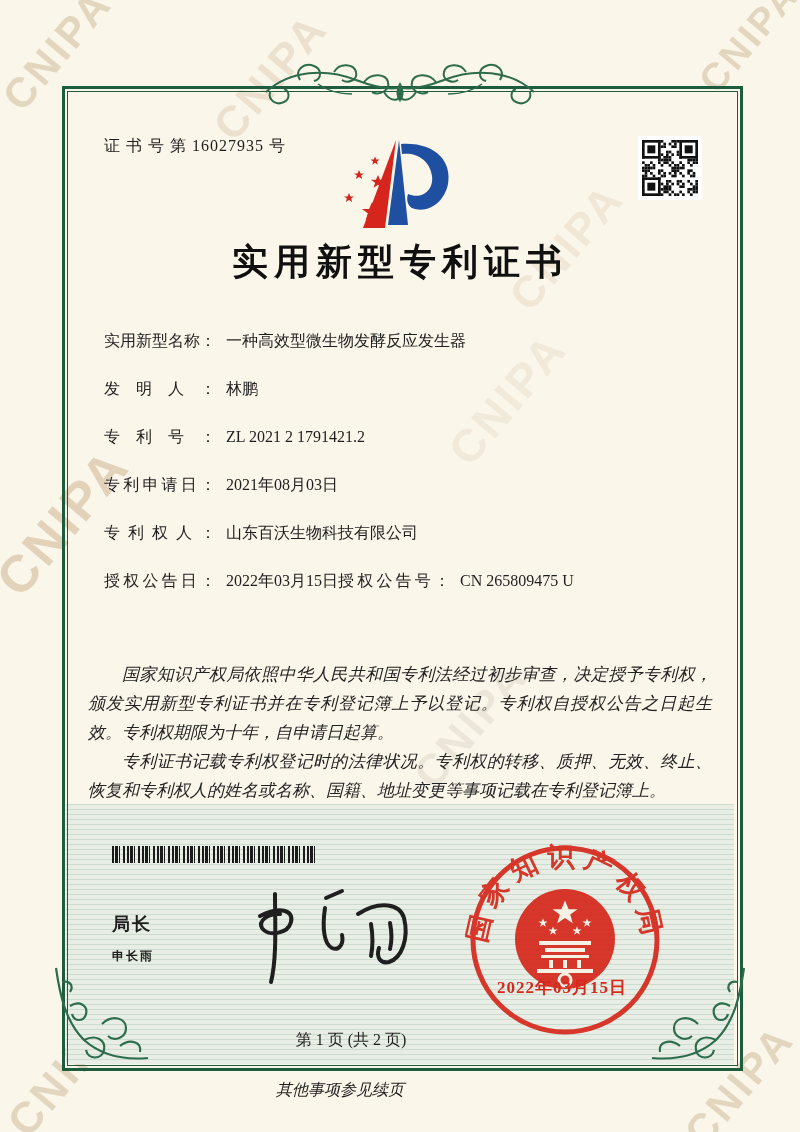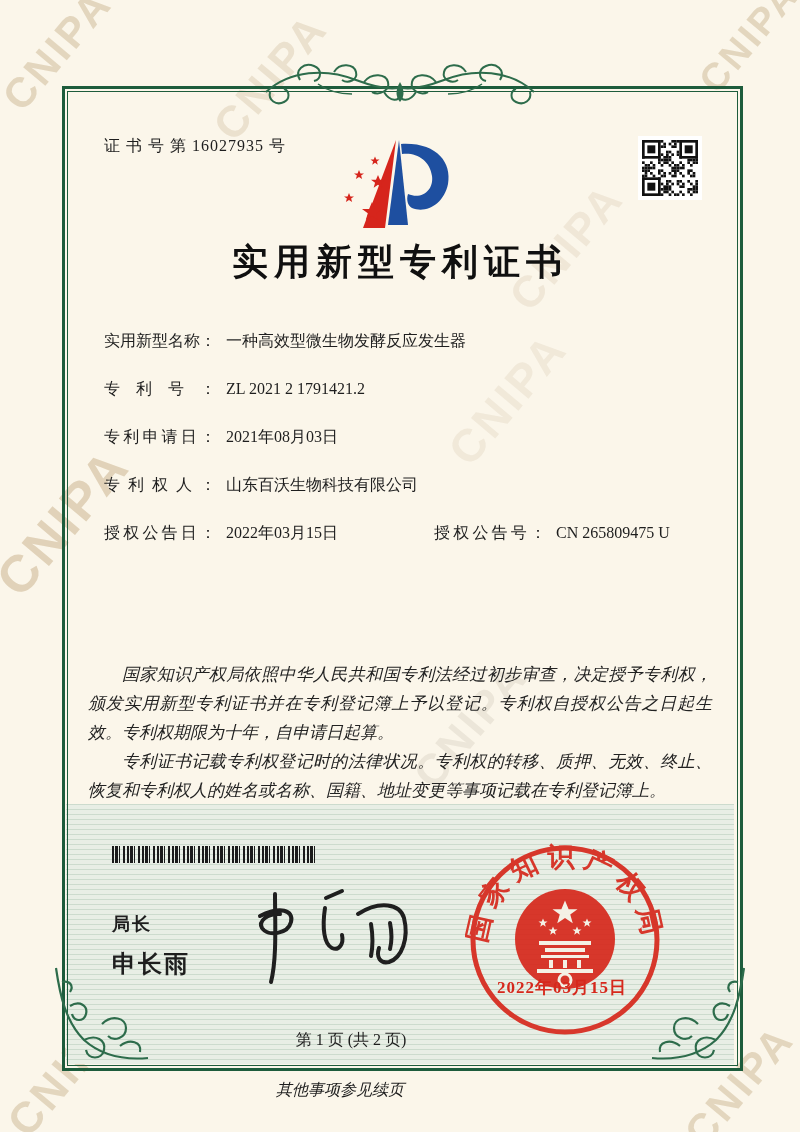--- a/index.html
+++ b/index.html
@@ -33,32 +33,32 @@
   .logo{position:absolute;left:338px;top:136px;z-index:5;}
   .qr{position:absolute;left:638px;top:136px;width:64px;height:64px;background:#fff;
       display:flex;align-items:center;justify-content:center;z-index:5;}
   .title{position:absolute;left:100px;top:238px;width:600px;text-align:center;font-size:36px;
          font-weight:700;letter-spacing:6px;color:#101010;z-index:5;}
   
   .fields{position:absolute;left:104px;top:330px;width:570px;font-size:16px;z-index:5;}
   .frow{display:flex;align-items:flex-start;margin-bottom:26px;line-height:22px;}
   .flabel{display:inline-block;width:112px;text-align:justify;text-align-last:justify;flex:0 0 112px;}
   .fvalue{margin-left:10px;max-width:460px;}
-  .fgroup2{display:flex;margin-left:96px;}
+  .fgroup2{display:flex;}
   
   .body-text{position:absolute;left:88px;top:652px;width:624px;font-size:17px;line-height:29px;
              text-align:justify;font-style:italic;z-index:5;color:#222;margin-top:8px;}
   .body-text p{margin:0;text-indent:2em;}
   
   .barcode{position:absolute;left:112px;top:846px;width:206px;height:17px;z-index:5;
      background:repeating-linear-gradient(90deg,#1b1b1b 0 2px,rgba(0,0,0,0) 2px 3px,#1b1b1b 3px 6px,rgba(0,0,0,0) 6px 7px,#1b1b1b 7px 8px,rgba(0,0,0,0) 8px 11px,#1b1b1b 11px 13px,rgba(0,0,0,0) 13px 15px);}
   .signer-title{position:absolute;left:112px;top:912px;font-family:"Liberation Sans","DejaVu Sans",sans-serif;
      font-size:18px;font-weight:600;letter-spacing:2px;z-index:5;}
   .signer-name{position:absolute;left:112px;top:948px;font-family:"Liberation Sans","DejaVu Sans",sans-serif;
-     font-size:24px;font-weight:600;letter-spacing:2px;z-index:5;}
+     font-size:12px;font-weight:600;letter-spacing:2px;z-index:5;}
   .signature{position:absolute;left:230px;top:878px;z-index:6;}
   .seal{position:absolute;left:465px;top:840px;z-index:6;}
   .seal-date{position:absolute;left:497px;top:976px;width:160px;font-size:17px;font-weight:700;
      color:#d6281c;letter-spacing:1px;z-index:7;}
   .page-no{position:absolute;left:0;top:1030px;width:702px;text-align:center;font-size:16px;z-index:5;}
   .note{position:absolute;left:0;top:1080px;width:680px;text-align:center;font-size:16px;font-style:italic;z-index:5;}
 </style>
 </head>
 <body>
 
@@ -281,20 +281,24 @@
     </div>
 
   <div class="title">实用新型专利证书</div>
 
   <div class="fields">
     <div class="frow">
       <span class="flabel">实用新型名称：</span>
       <span class="fvalue">一种高效型微生物发酵反应发生器</span>
     </div>
     <div class="frow">
+      <span class="flabel">发明人：</span>
+      <span class="fvalue">林鹏</span>
+    </div>
+    <div class="frow">
       <span class="flabel">专利号：</span>
       <span class="fvalue">ZL 2021 2 1791421.2</span>
     </div>
     <div class="frow">
       <span class="flabel">专利申请日：</span>
       <span class="fvalue">2021年08月03日</span>
     </div>
     <div class="frow">
       <span class="flabel">专利权人：</span>
       <span class="fvalue">山东百沃生物科技有限公司</span>

